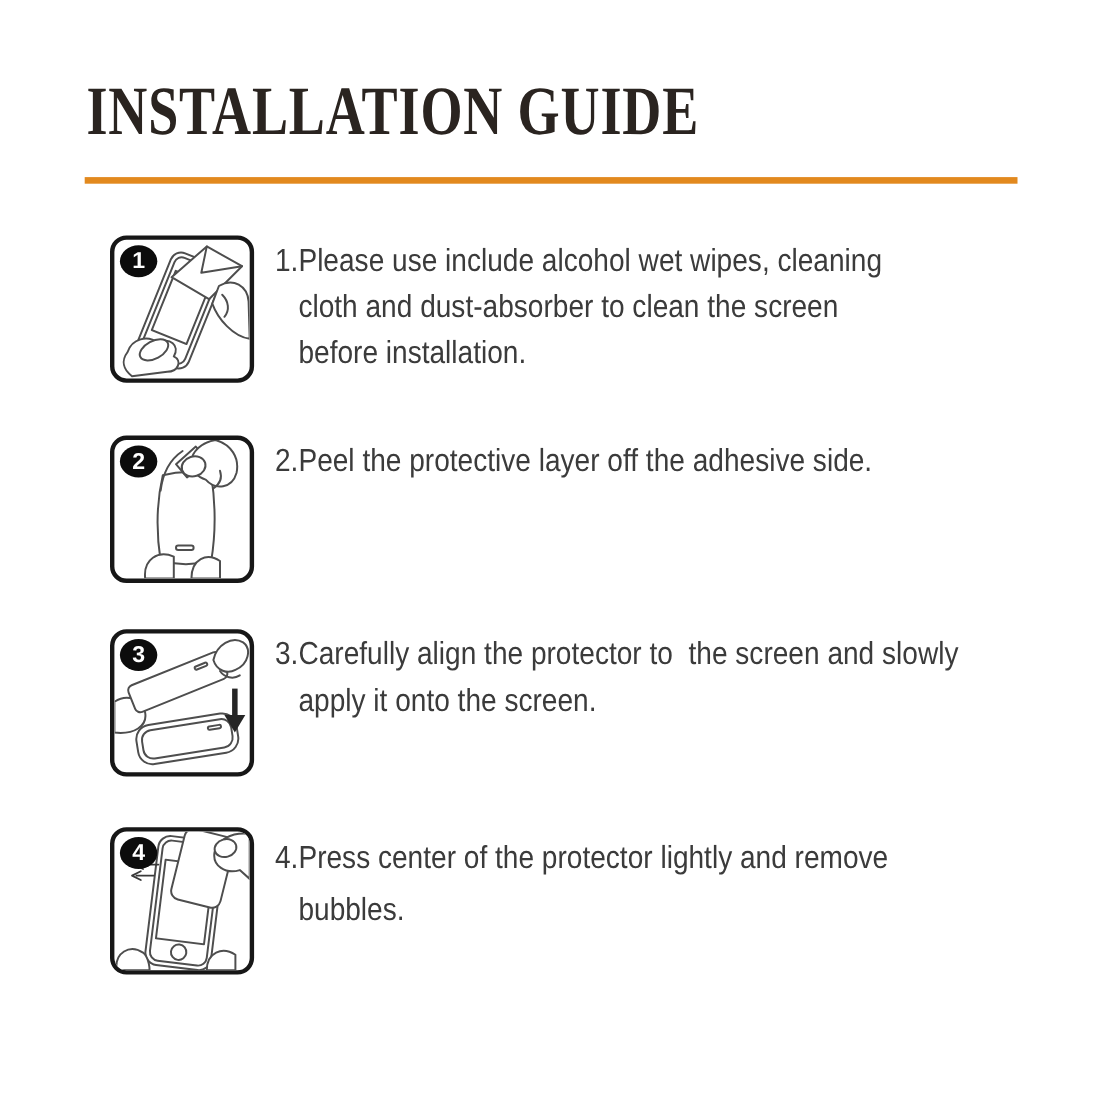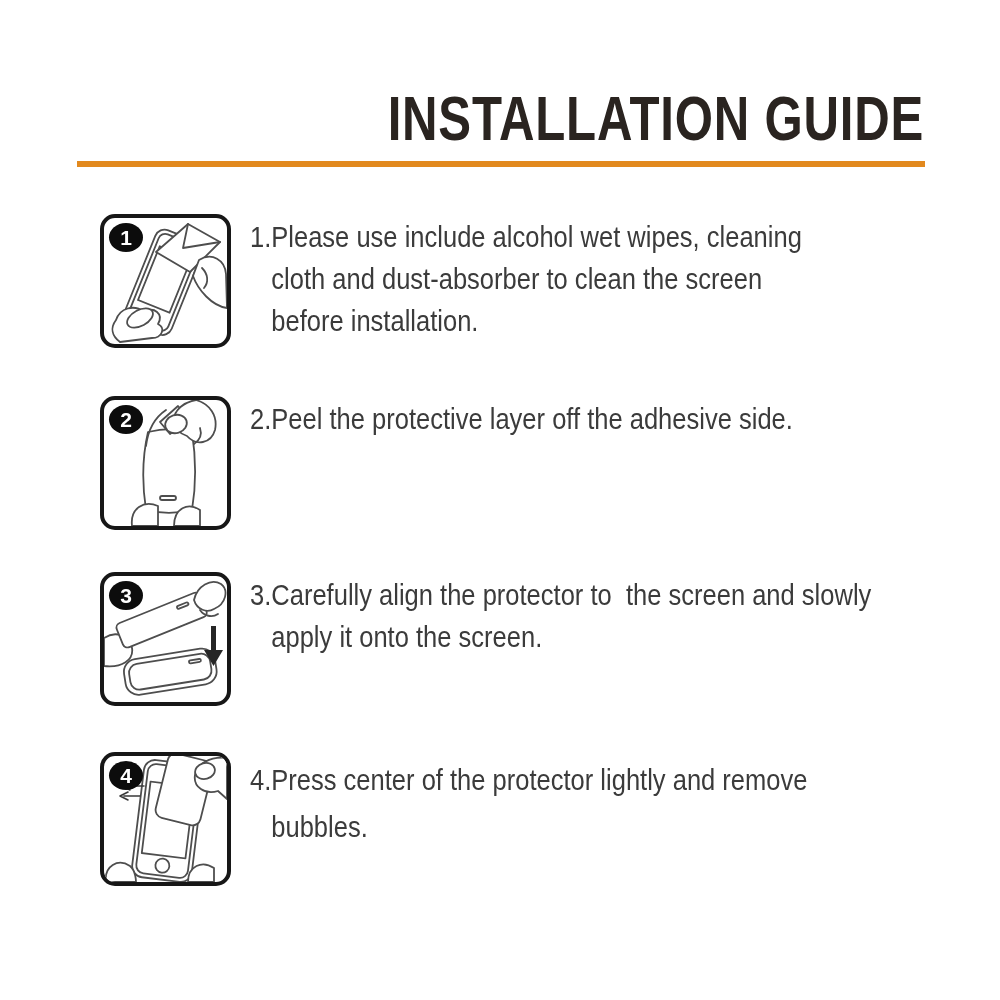--- a/index.html
+++ b/index.html
@@ -1,23 +1,24 @@
 <!DOCTYPE html>
 <html><head>
 <meta charset="utf-8">
 <style>
   html,body { margin:0; padding:0; background:#ffffff; }
   .page {
     position:relative; width:1000px; height:1000px; background:#ffffff;
     font-family:"Liberation Sans", sans-serif; overflow:hidden;
   }
   .title {
-    position:absolute; top:85px; left:0; width:1000px; text-align:right;
+    position:absolute; top:68px; left:0; width:1000px; text-align:left;
     font-size:63px; font-weight:bold; color:#2a2420; line-height:66px;
     white-space:nowrap;
+    font-family:Liberation Serif, serif;
   }
   .title .squeeze { display:inline-block; transform:scaleX(0.78); transform-origin:center; letter-spacing:1px; }
   .rule {
     position:absolute; left:77px; top:161px; width:848px; height:6px;
   }
   .step-box {
     position:absolute; left:100px; width:123px; height:126px;
     border:4px solid #171717; border-radius:15px; background:#fff; overflow:hidden;
   }
   .badge {

